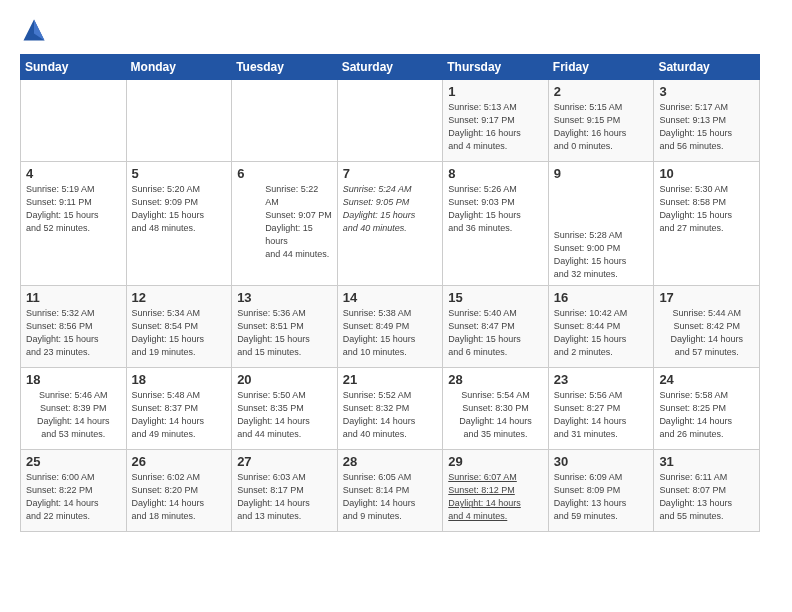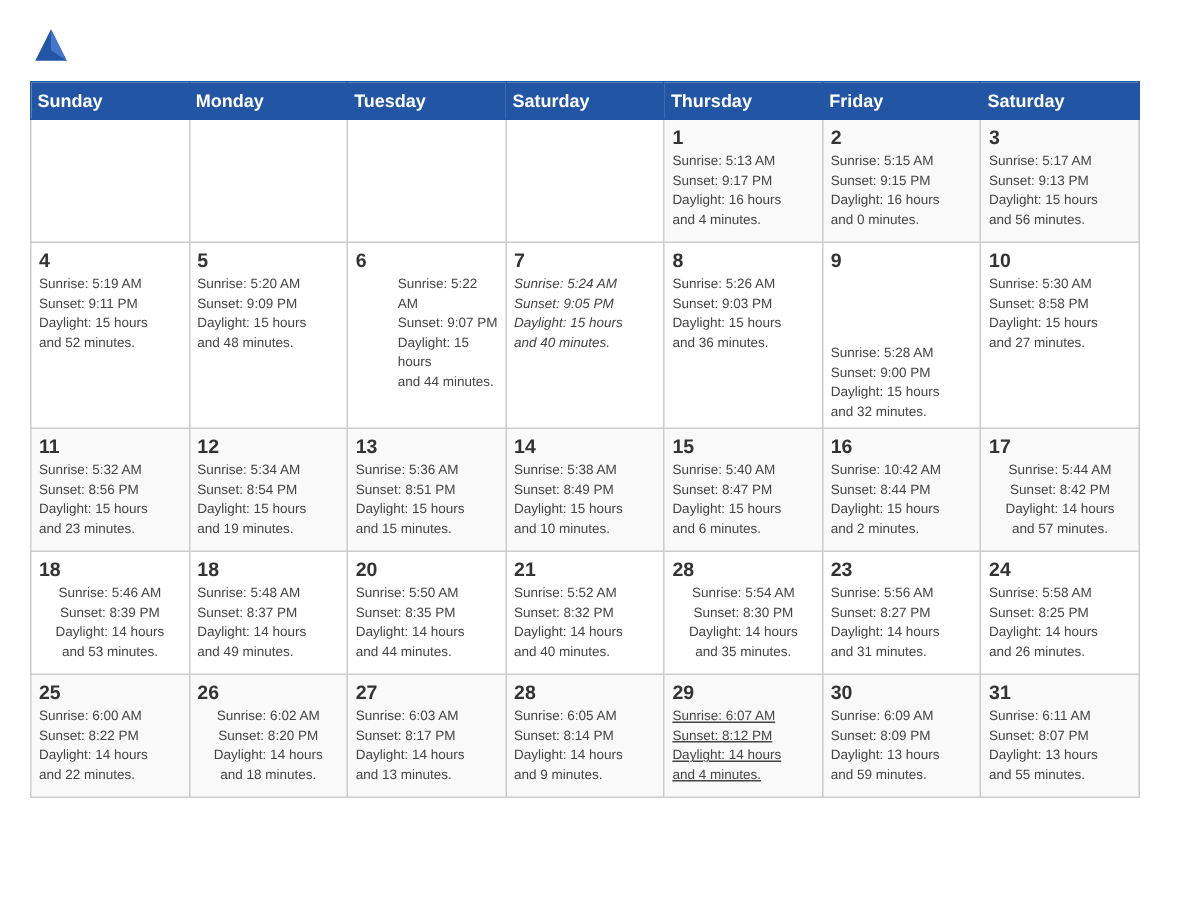--- a/index.html
+++ b/index.html
@@ -308,21 +308,21 @@
         <tr>
           <td>
             <span class="day-num">25</span>
             <div class="day-info" style="white-space: pre-line;">Sunrise: 6:00 AM
 Sunset: 8:22 PM
 Daylight: 14 hours
 and 22 minutes.</div>
           </td>
           <td>
             <span class="day-num">26</span>
-            <div class="day-info" style="white-space: pre-line; text-align: center;">Sunrise: 6:02 AM
+            <div class="day-info" style="white-space: pre-line;">Sunrise: 6:02 AM
 Sunset: 8:20 PM
 Daylight: 14 hours
 and 18 minutes.</div>
           </td>
           <td>
             <span class="day-num">27</span>
             <div class="day-info" style="white-space: pre-line;">Sunrise: 6:03 AM
 Sunset: 8:17 PM
 Daylight: 14 hours
 and 13 minutes.</div>

